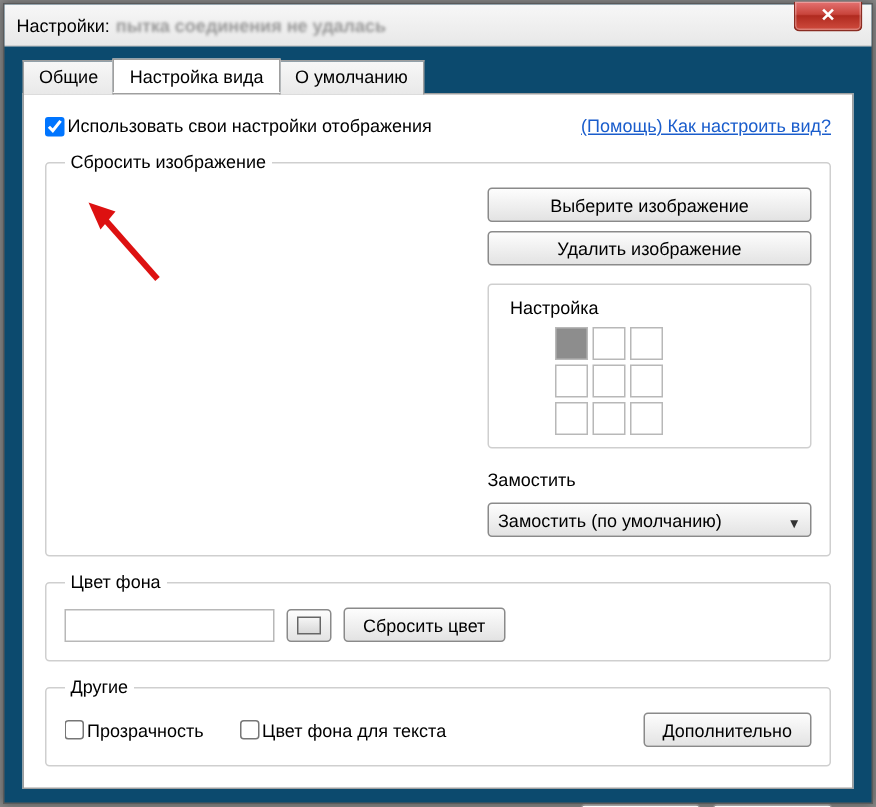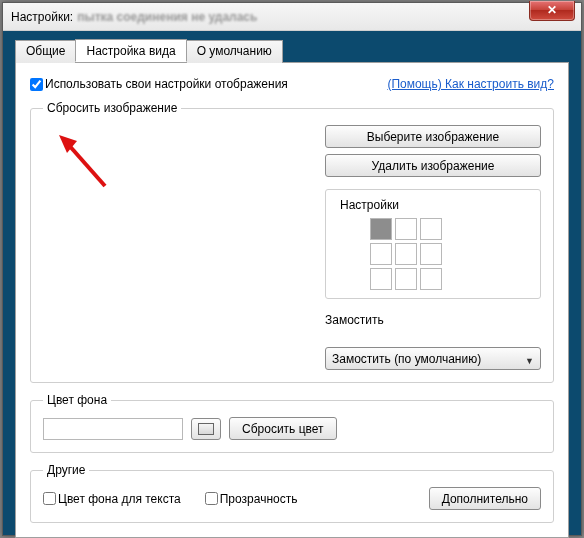--- a/index.html
+++ b/index.html
@@ -139,21 +139,21 @@
   .grid3 {
     display: grid;
     grid-template-columns: repeat(3, 22px);
     grid-template-rows: repeat(3, 22px);
     gap: 3px;
     margin-left: 36px;
   }
   .cell { border: 1px solid #b8b8b8; background: #fff;}
   .cell.sel { background: #8d8d8d; }
   .tile-sec { margin-top: 8px; }
-  .tile-sec .lbl2 { margin-bottom: 20px; display:block;}
+  .tile-sec .lbl2 { margin-bottom: 8px; display:block;}
   .dropdown {
     width: 100%;
     border: 1px solid #8a8a8a;
     background: linear-gradient(to bottom, #fdfdfd, #e3e3e3);
     border-radius: 3px;
     padding: 3px 6px;
     display: flex;
     justify-content: space-between;
     align-items: flex-end;
     min-height: 23px;
@@ -224,21 +224,21 @@
               <defs></defs>
               <line x1="50" y1="55" x2="12" y2="12" stroke="#d11" stroke-width="4"></line>
               <polygon points="4,4 22,10 12,22" fill="#d11"></polygon>
             </svg>
           </div>
           <div class="bg-right">
             <button class="btn wide">Выберите изображение</button>
             <button class="btn wide">Удалить изображение</button>
 
             <div class="mini-fieldset" style="margin-top:6px;">
-              <div class="lbl">Настройки</div>
+              <div class="lbl">Настройка</div>
               <div class="grid3">
                 <div class="cell sel"></div>
                 <div class="cell"></div>
                 <div class="cell"></div>
                 <div class="cell"></div>
                 <div class="cell"></div>
                 <div class="cell"></div>
                 <div class="cell"></div>
                 <div class="cell"></div>
                 <div class="cell"></div>
@@ -266,25 +266,25 @@
           <button class="btn">Сбросить цвет</button>
         </div>
       </fieldset>
 
       <fieldset>
         <legend>Другие</legend>
         <div class="others-row">
           <div class="others-left">
             <label class="chk-line">
               <input type="checkbox" style="">
-              <span>Цвет фона для текста</span>
+              <span>Прозрачность</span>
             </label>
             <label class="chk-line">
               <input type="checkbox" style="">
-              <span>Прозрачность</span>
+              <span>Цвет фона для текста</span>
             </label>
           </div>
           <button class="btn">Дополнительно</button>
         </div>
       </fieldset>
 
     </div>
 
     <div class="footer">
       <button class="btn">OK</button>

